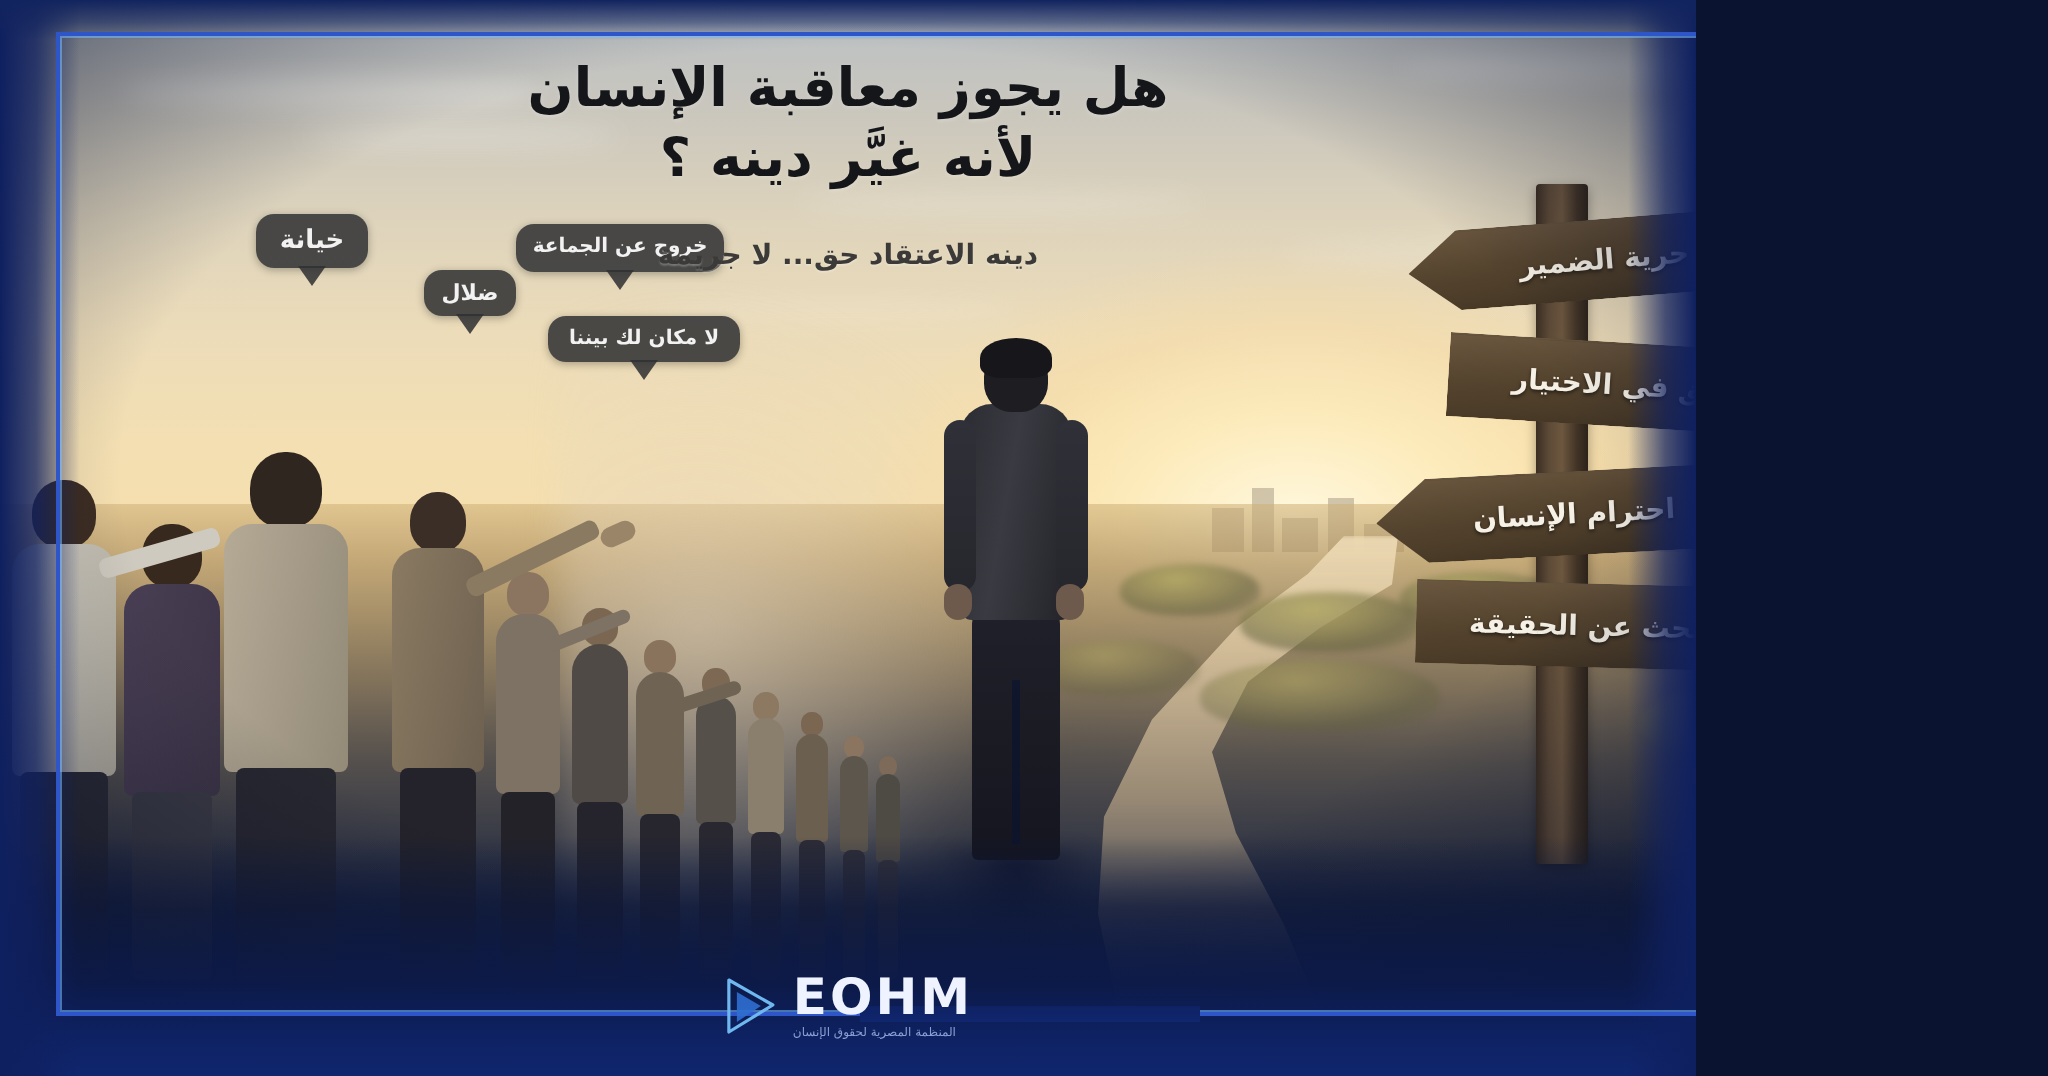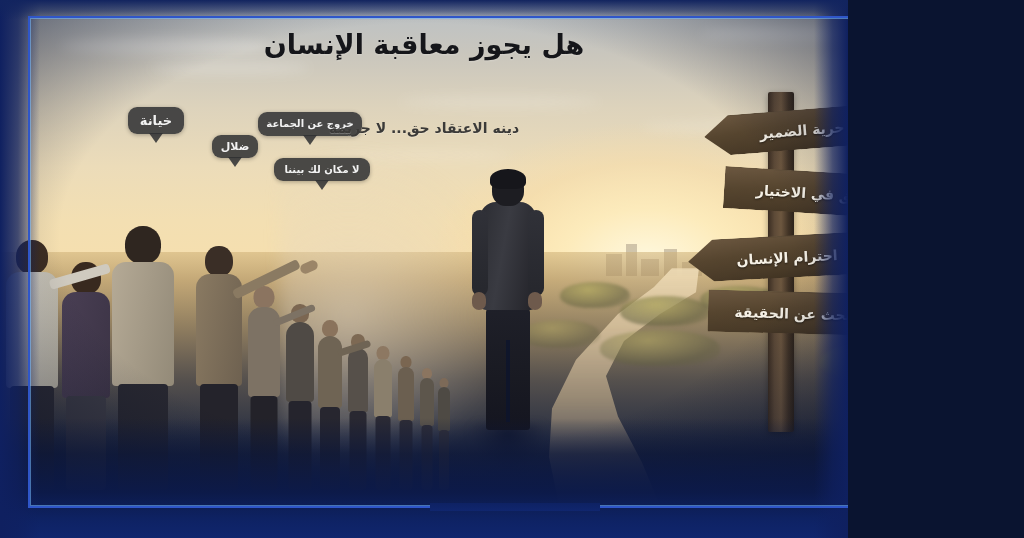--- a/index.html
+++ b/index.html
@@ -446,21 +446,34 @@
   </div>
 
   <div class="vignette"></div>
   <div class="navy-band"></div>
   <div class="navy-left"></div>
   <div class="navy-right"></div>
   <div class="navy-top"></div>
 
   <div class="headline">
     <div>هل يجوز معاقبة الإنسان</div>
+    <div>لأنه غيَّر دينه ؟</div>
   </div>
   <div class="subline">دينه الاعتقاد حق... لا جريمة</div>
 
   <div class="frame"></div>
   <div class="frame inner"></div>
   <div class="frame-gap"></div>
 
+  <div class="logo">
+    <span class="logo-mark">
+      <svg viewBox="0 0 28 30" width="28" height="30" aria-hidden="true">
+        <path d="M3 2 L25 14.5 L3 28 Z" fill="none" stroke="#6fb7ef" stroke-width="1.6" stroke-linejoin="round"></path>
+        <path d="M7 8 L19 15 L7 23 Z" fill="#2f6fd0" opacity="0.9"></path>
+      </svg>
+    </span>
+    <span class="logo-text">
+      <span class="logo-word">EOHM</span>
+      <span class="logo-sub">المنظمة المصرية لحقوق الإنسان</span>
+    </span>
+  </div>
 
 </div>
 
 </body></html>

